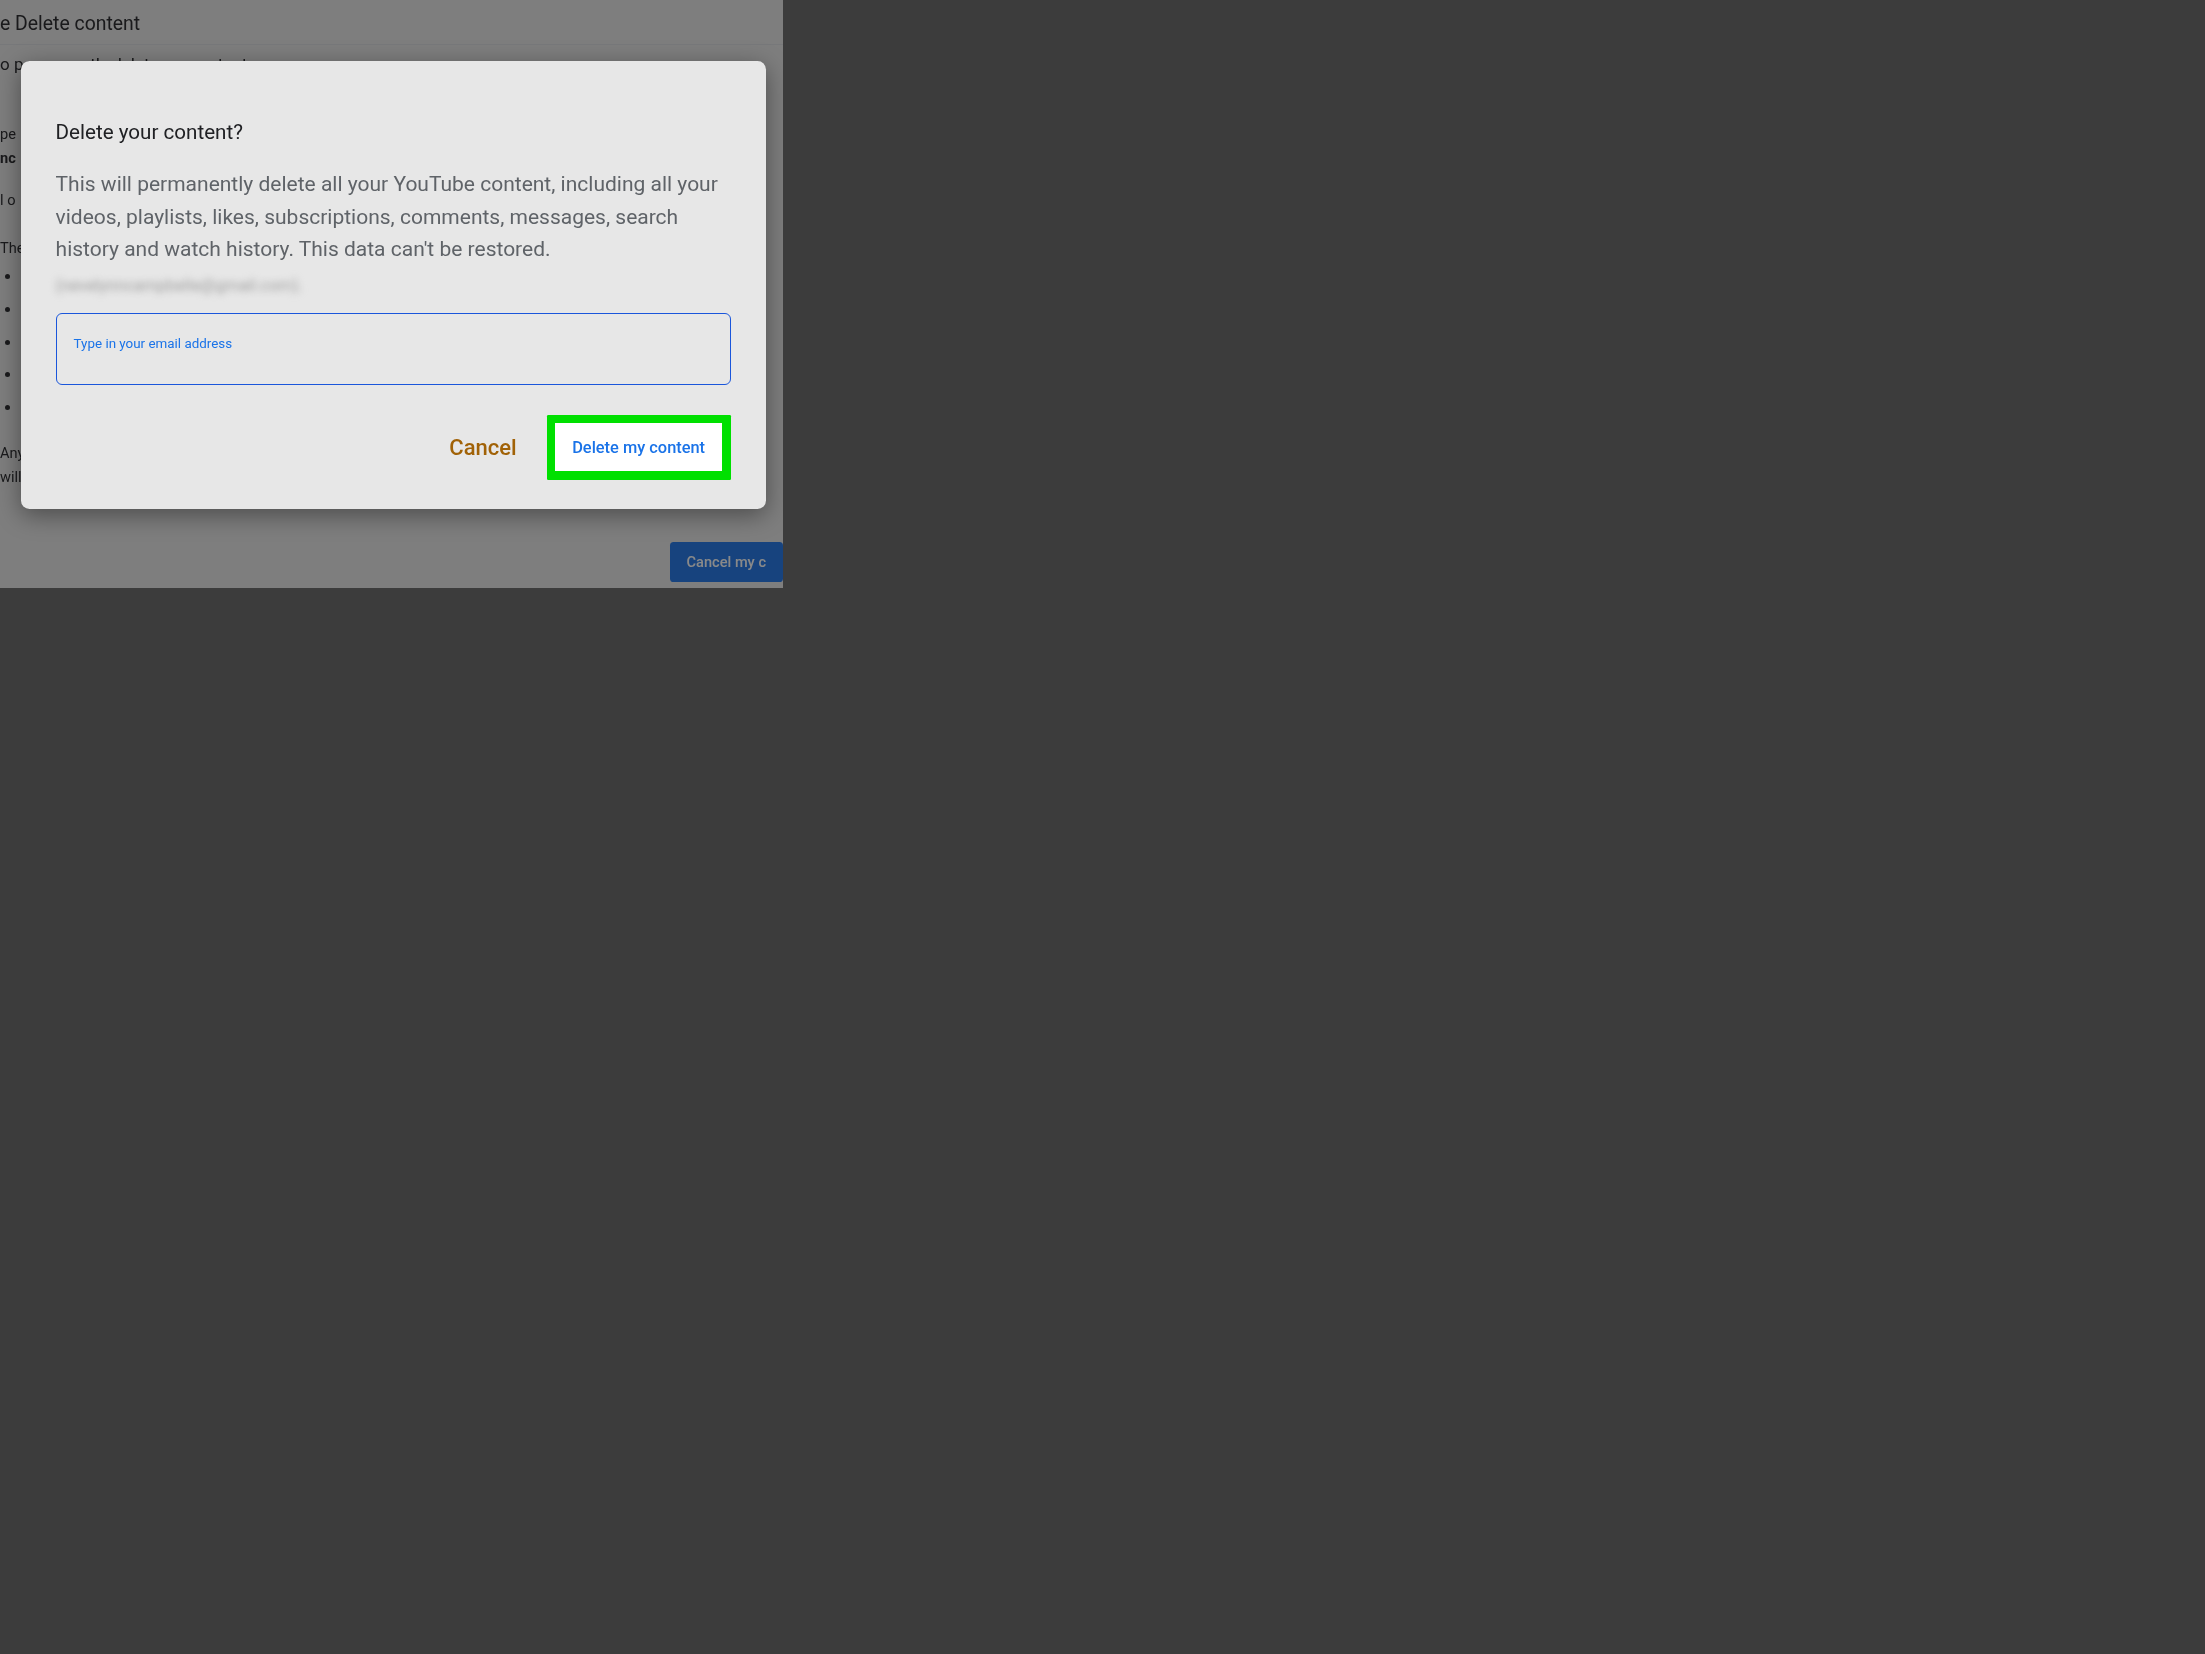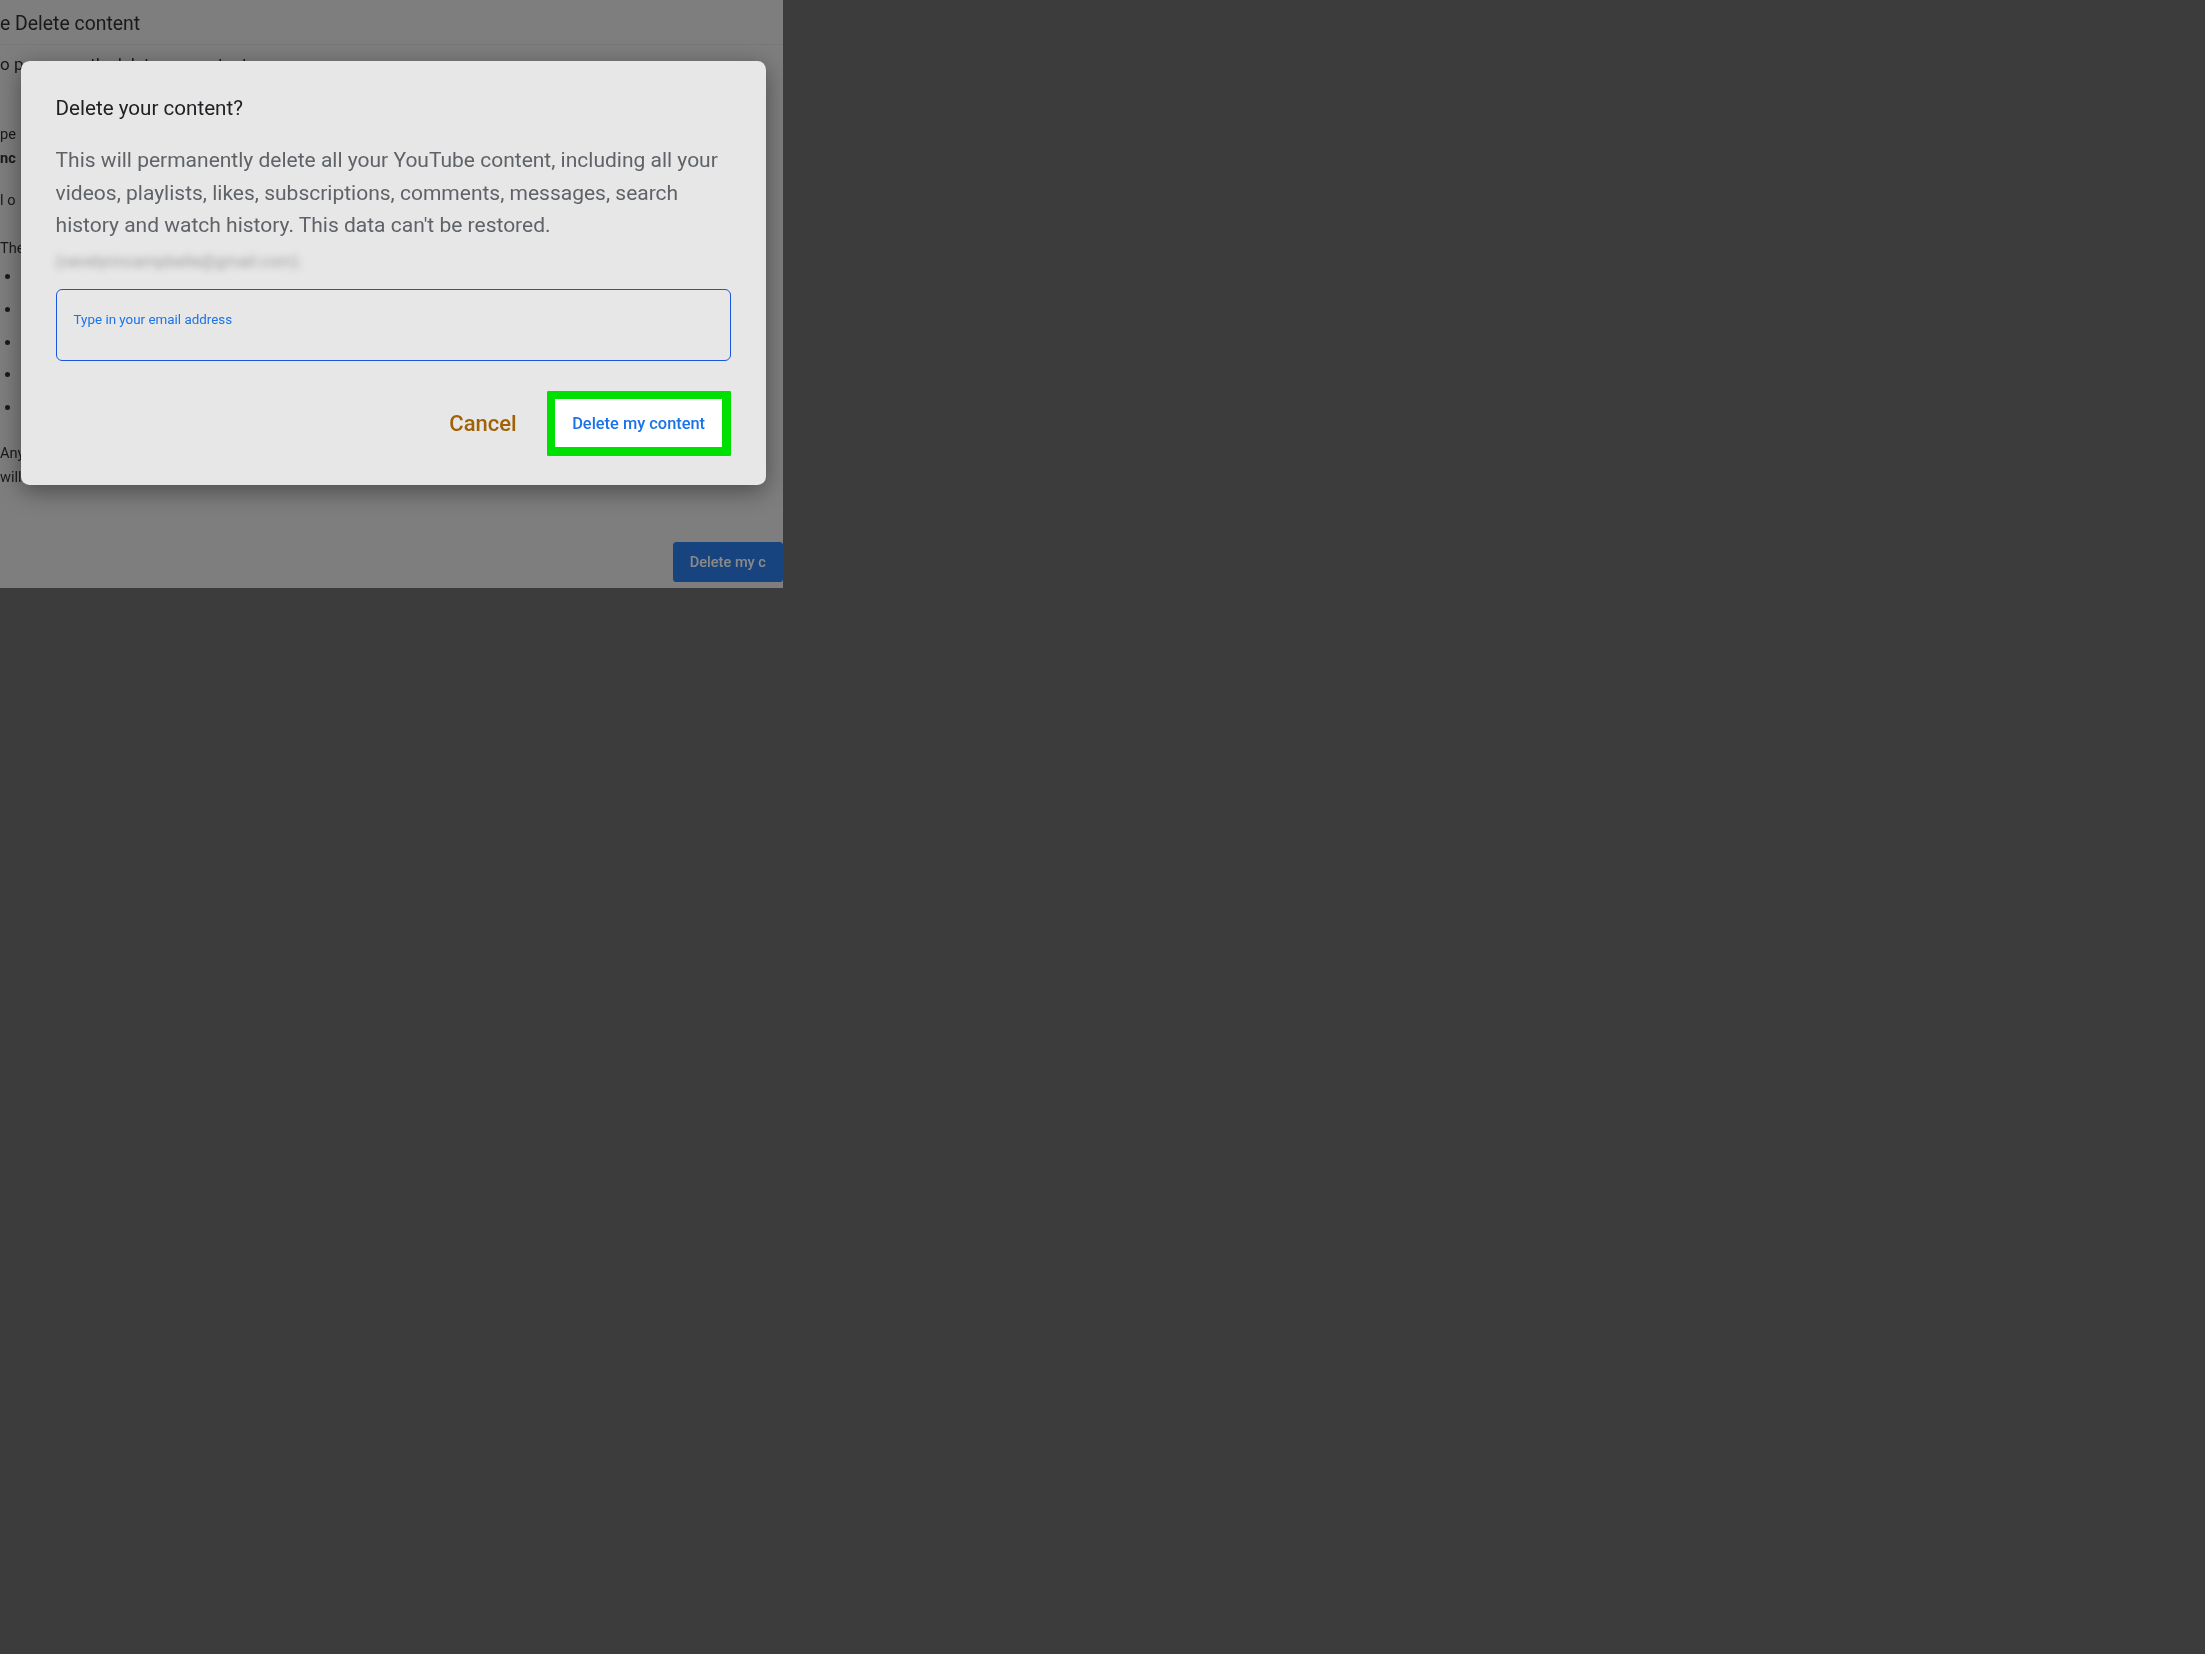--- a/index.html
+++ b/index.html
@@ -94,20 +94,21 @@
       border-radius: 8.5px;
       box-shadow: 0 6px 24px rgba(0,0,0,0.4);
       padding: 35px 35px 29px 35px;
     }
     
     .modal-title {
       font-size: 20.6px;
       color: #202124;
       font-weight: 400;
       margin-bottom: 24px;
+      margin-top: 24px;
     }
     
     .modal-body {
       font-size: 21px;
       color: #5f6368;
       line-height: 1.55;
       margin-bottom: 10px;
     }
     
     .modal-confirm-label {
@@ -209,21 +210,21 @@
   <ul class="bg-list">
     <li>Y</li>
     <li>C</li>
     <li>Y</li>
     <li>Y</li>
     <li>Y</li>
   </ul>
   <div style="height:18px"></div>
   <div class="bg-text">Any</div>
   <div class="bg-text">will</div>
-  <div class="bg-button">Delete my c</div>
+  <div class="bg-button">Cancel my c</div>
 </div>
 
 <div class="overlay"></div>
 
 <div class="modal">
   <h2 class="modal-title">Delete your content?</h2>
   <p class="modal-body">This will permanently delete all your YouTube content, including all your videos, playlists, likes, subscriptions, comments, messages, search history and watch history. This data can't be restored.</p>
   <p class="modal-email-blurred">(nevelynncampbelle@gmail.com).</p>
 
   <div class="input-wrapper">

